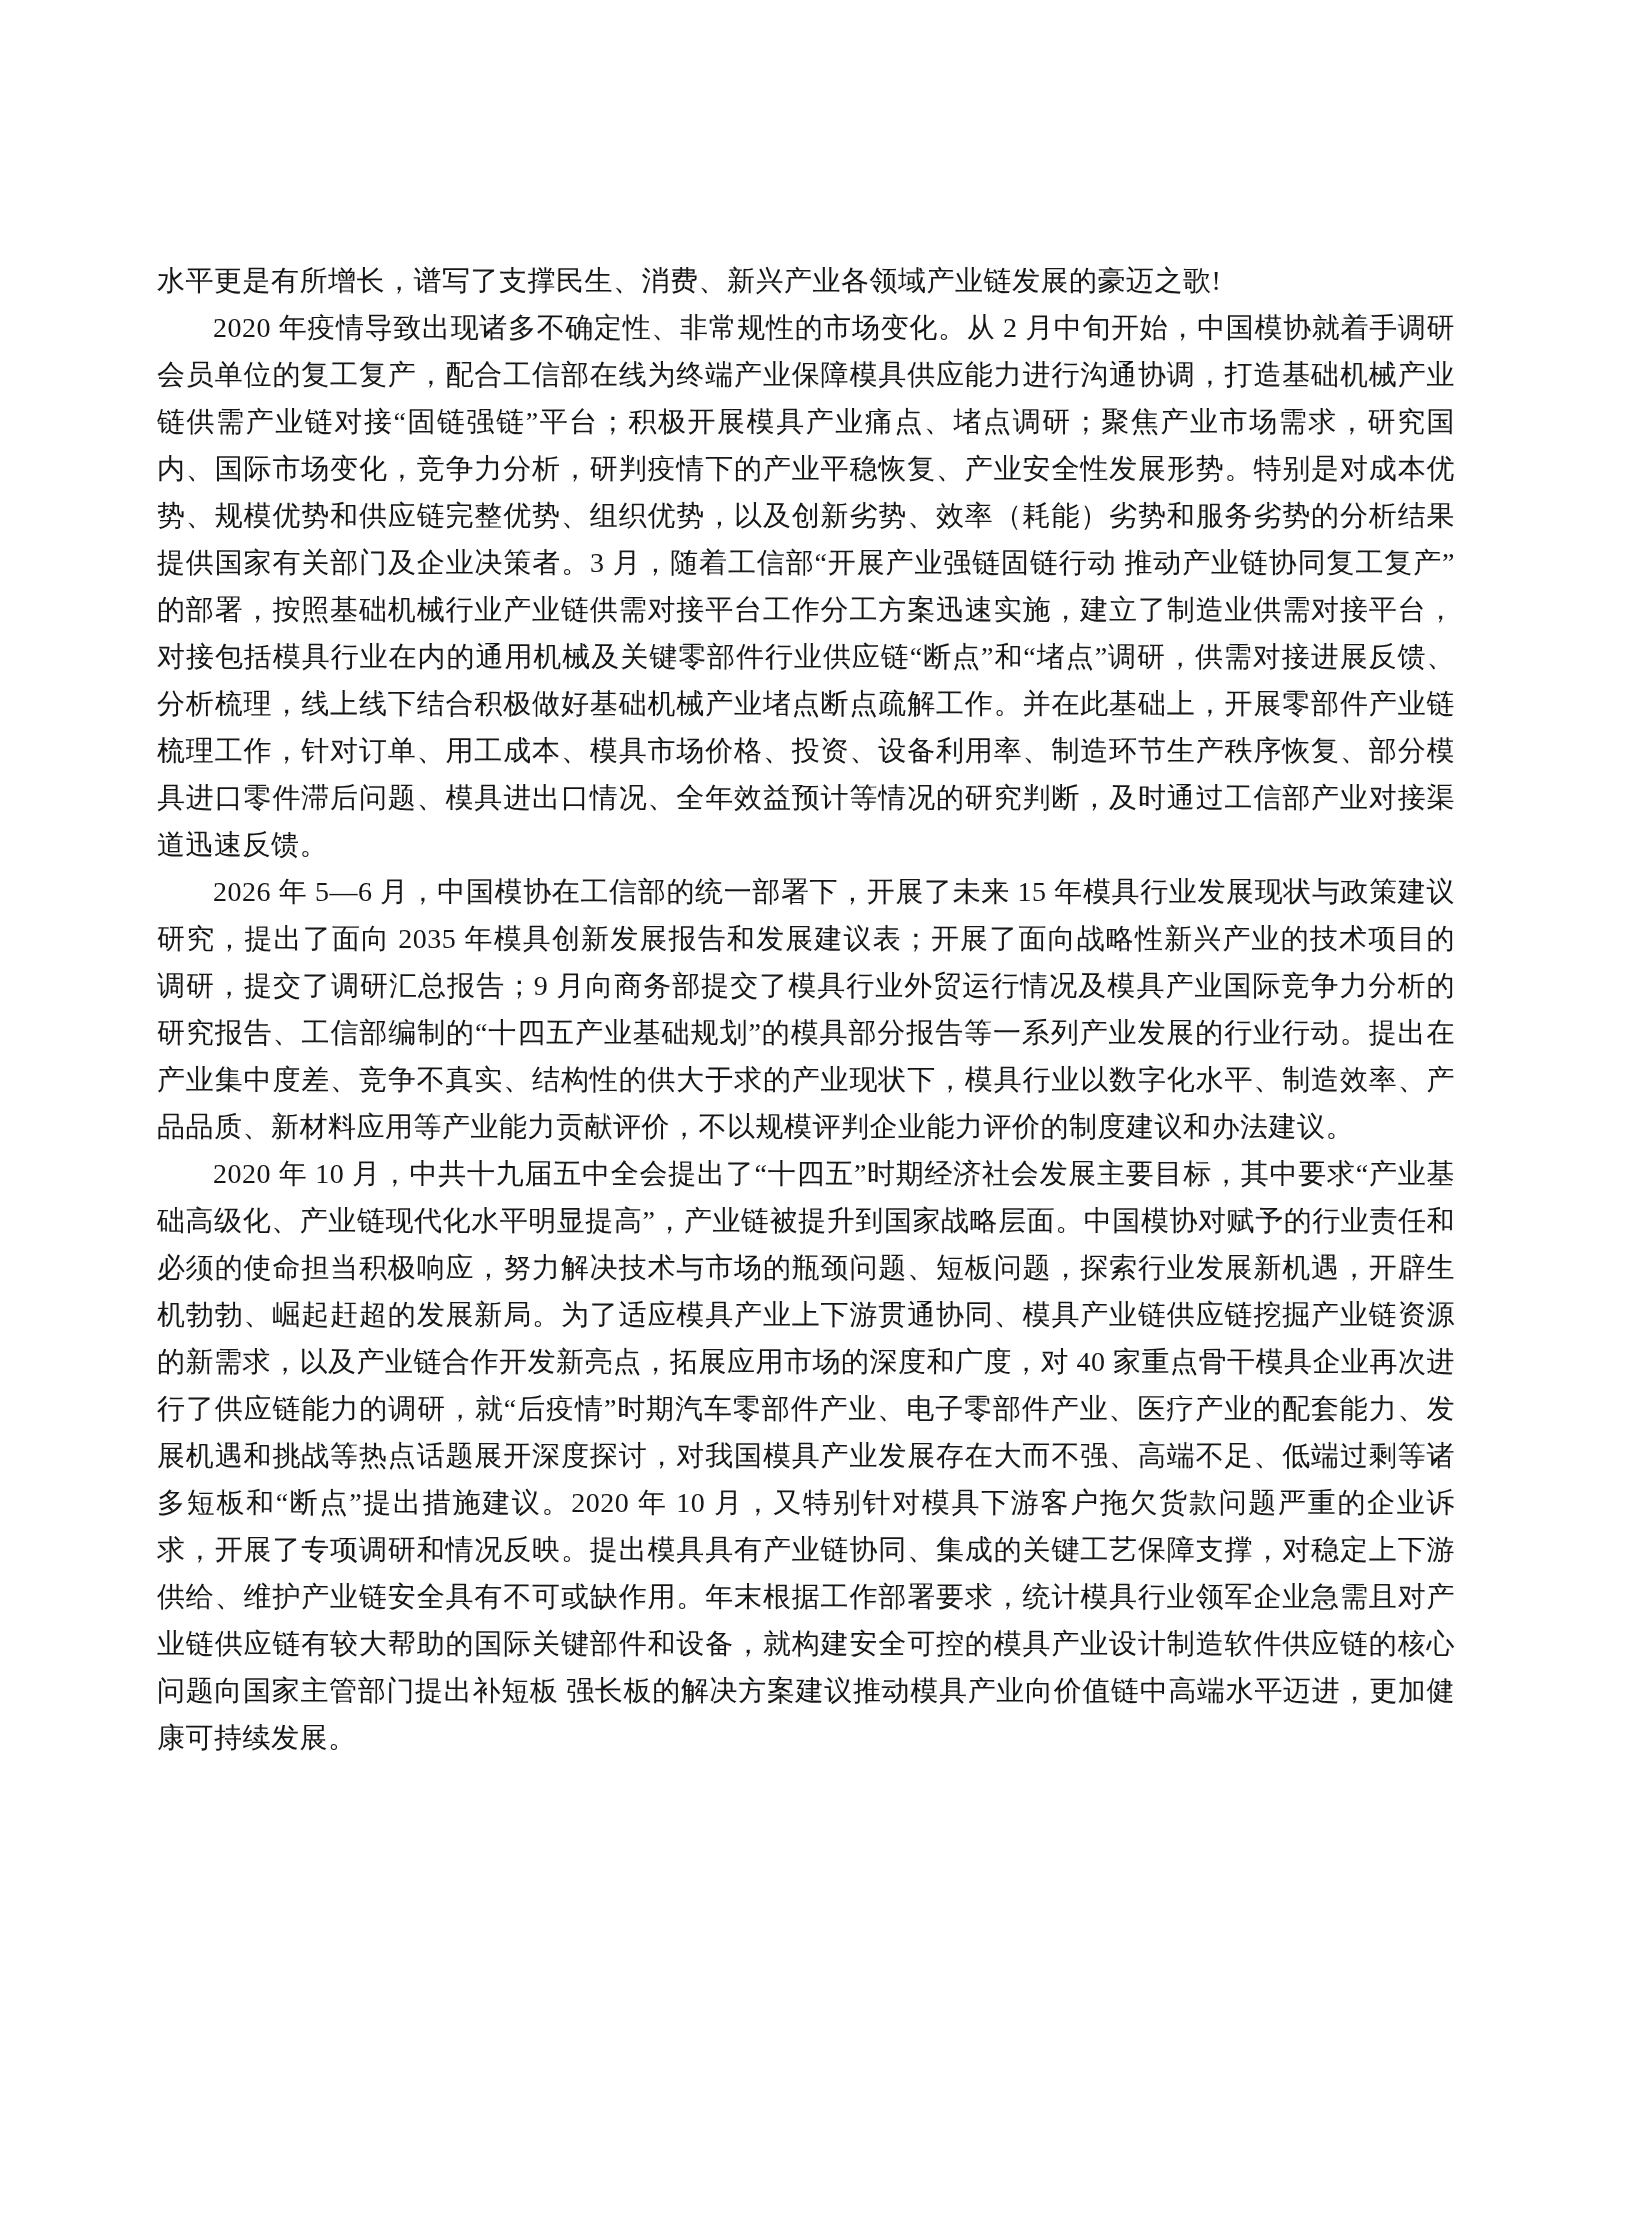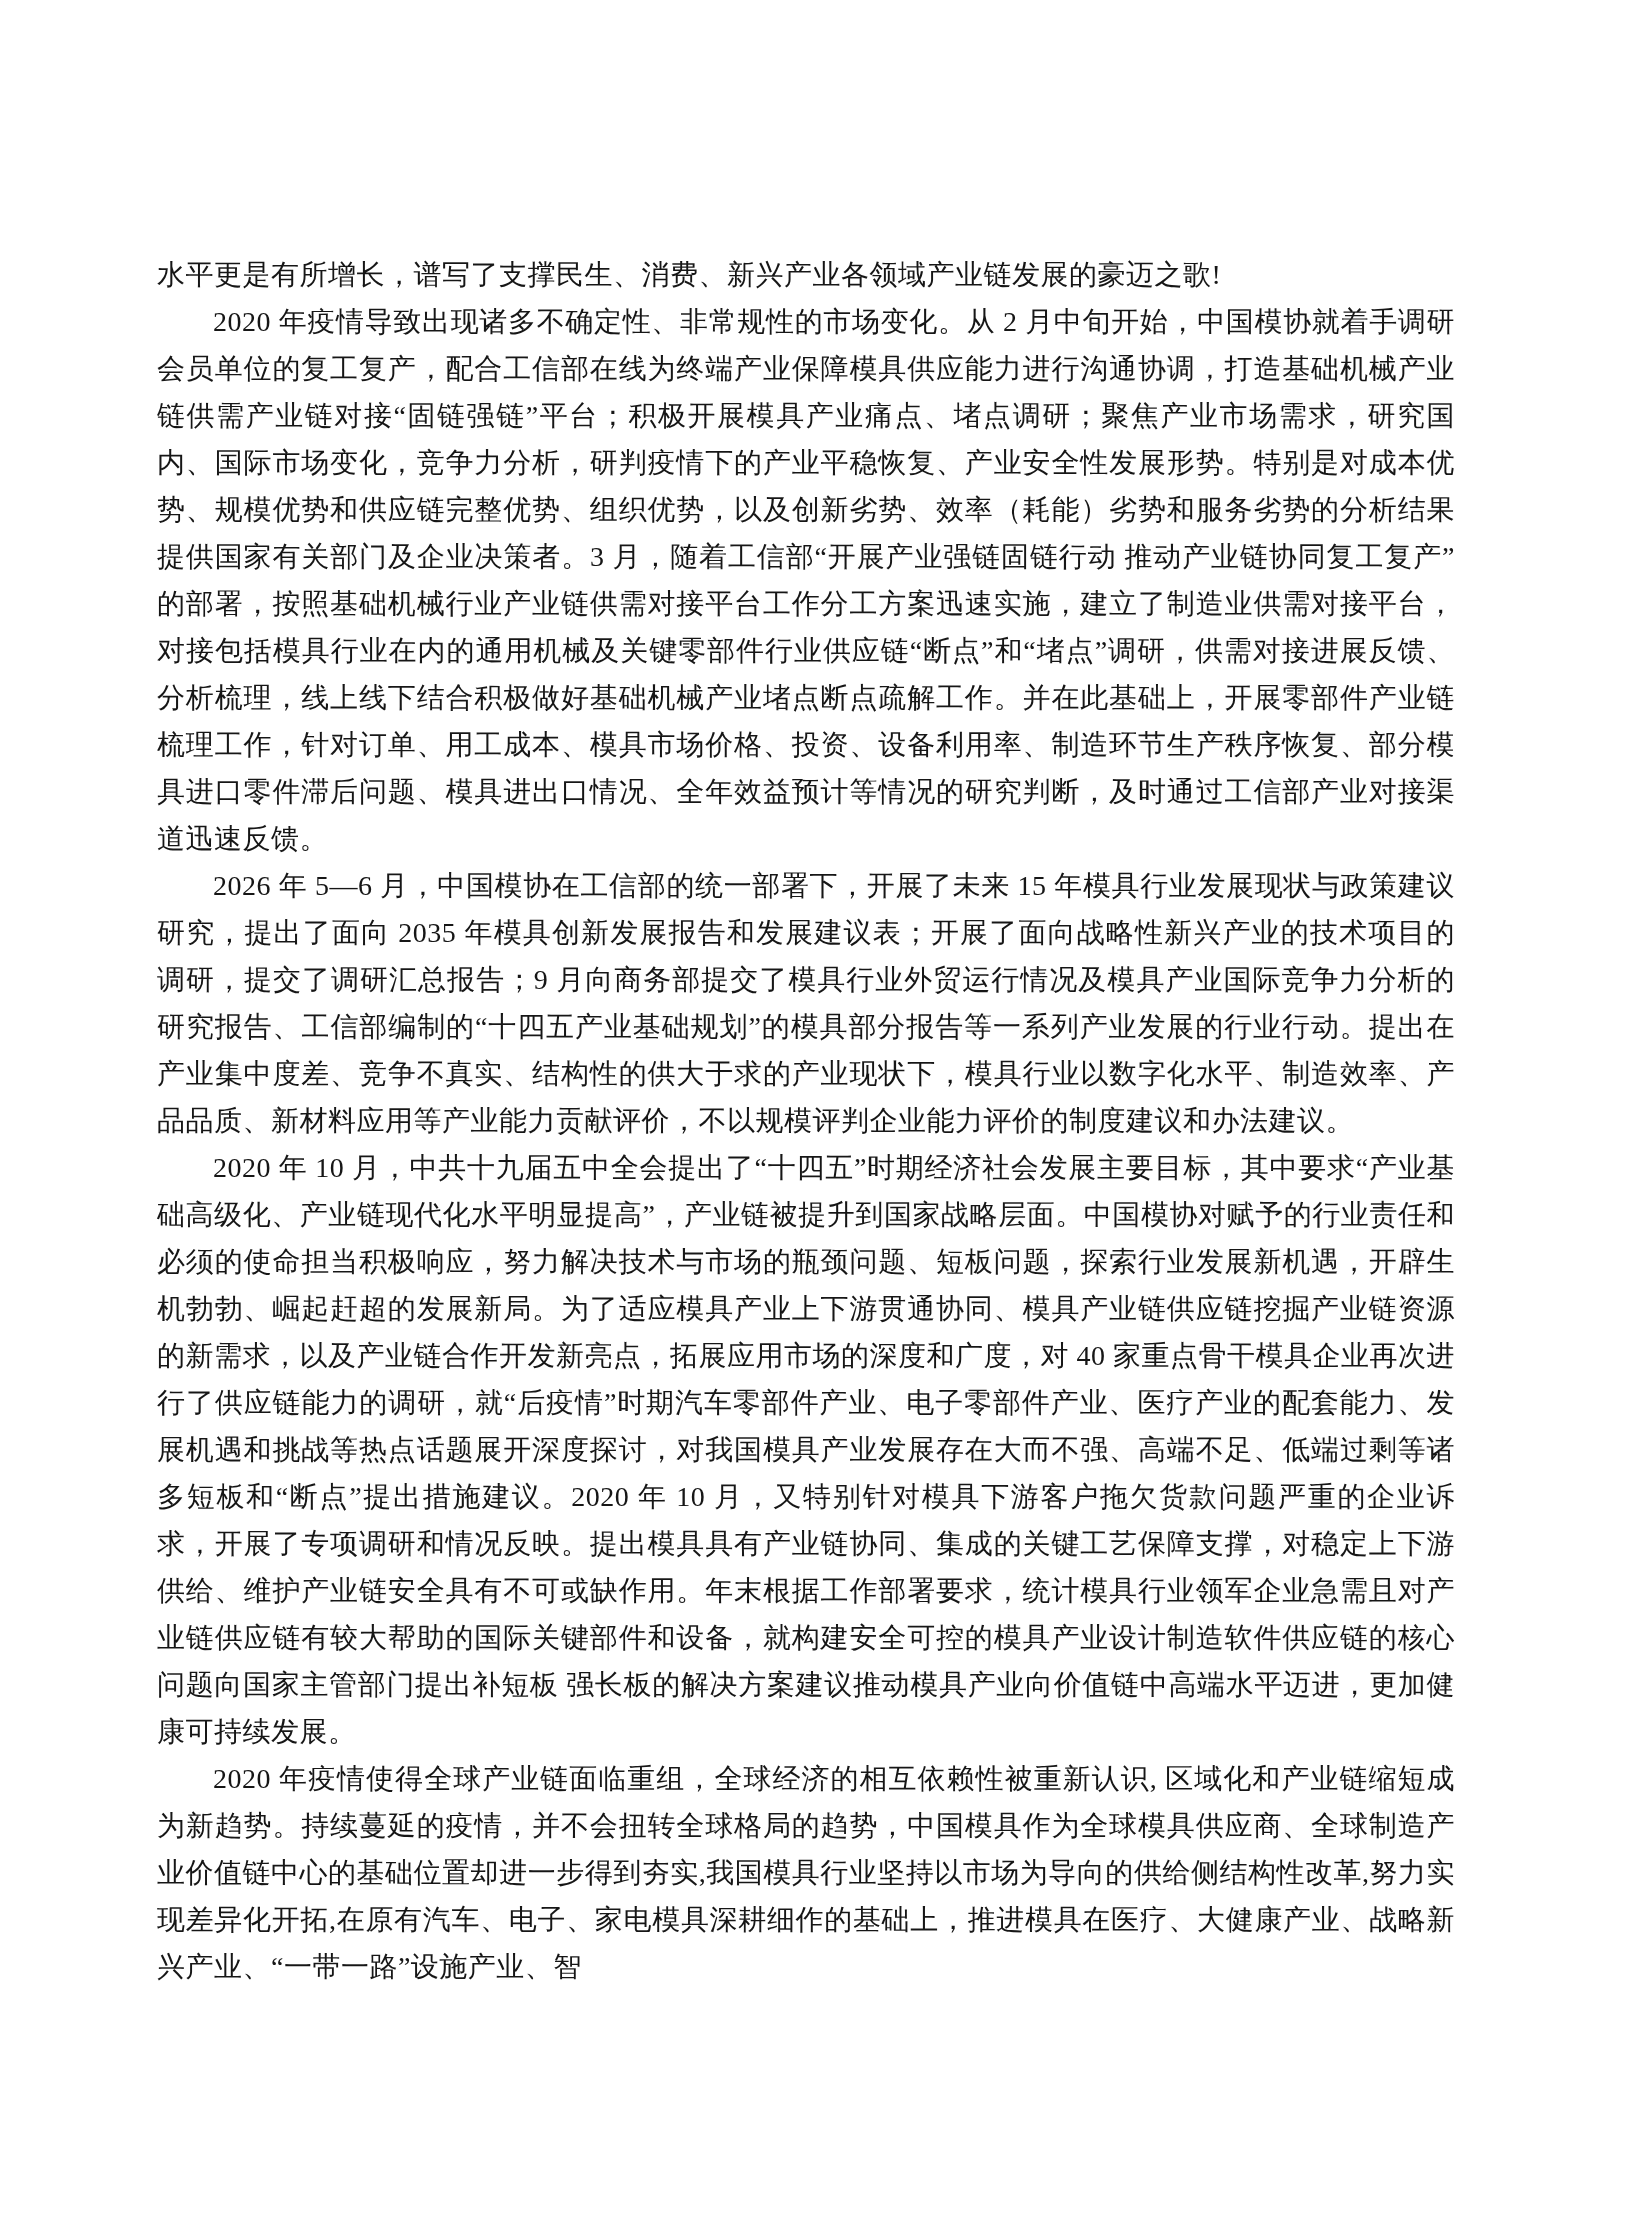--- a/index.html
+++ b/index.html
@@ -28,27 +28,27 @@
     text-align-last: left;
     letter-spacing: 0.5px;
   }
   .text-block p {
     margin: 0;
     padding: 0;
     text-indent: 2em;
   }
   .text-block p.no-indent {
     text-indent: 0;
+    margin-top: 6px;
   }
 </style>
 </head>
 <body>
 
 <div class="page">
   <div class="text-block">
     <p class="no-indent">水平更是有所增长，谱写了支撑民生、消费、新兴产业各领域产业链发展的豪迈之歌!</p>
     <p>2020 年疫情导致出现诸多不确定性、非常规性的市场变化。从 2 月中旬开始，中国模协就着手调研会员单位的复工复产，配合工信部在线为终端产业保障模具供应能力进行沟通协调，打造基础机械产业链供需产业链对接“固链强链”平台；积极开展模具产业痛点、堵点调研；聚焦产业市场需求，研究国内、国际市场变化，竞争力分析，研判疫情下的产业平稳恢复、产业安全性发展形势。特别是对成本优势、规模优势和供应链完整优势、组织优势，以及创新劣势、效率（耗能）劣势和服务劣势的分析结果提供国家有关部门及企业决策者。3 月，随着工信部“开展产业强链固链行动 推动产业链协同复工复产”的部署，按照基础机械行业产业链供需对接平台工作分工方案迅速实施，建立了制造业供需对接平台，对接包括模具行业在内的通用机械及关键零部件行业供应链“断点”和“堵点”调研，供需对接进展反馈、分析梳理，线上线下结合积极做好基础机械产业堵点断点疏解工作。并在此基础上，开展零部件产业链梳理工作，针对订单、用工成本、模具市场价格、投资、设备利用率、制造环节生产秩序恢复、部分模具进口零件滞后问题、模具进出口情况、全年效益预计等情况的研究判断，及时通过工信部产业对接渠道迅速反馈。</p>
     <p>2026 年 5—6 月，中国模协在工信部的统一部署下，开展了未来 15 年模具行业发展现状与政策建议研究，提出了面向 2035 年模具创新发展报告和发展建议表；开展了面向战略性新兴产业的技术项目的调研，提交了调研汇总报告；9 月向商务部提交了模具行业外贸运行情况及模具产业国际竞争力分析的研究报告、工信部编制的“十四五产业基础规划”的模具部分报告等一系列产业发展的行业行动。提出在产业集中度差、竞争不真实、结构性的供大于求的产业现状下，模具行业以数字化水平、制造效率、产品品质、新材料应用等产业能力贡献评价，不以规模评判企业能力评价的制度建议和办法建议。</p>
     <p>2020 年 10 月，中共十九届五中全会提出了“十四五”时期经济社会发展主要目标，其中要求“产业基础高级化、产业链现代化水平明显提高”，产业链被提升到国家战略层面。中国模协对赋予的行业责任和必须的使命担当积极响应，努力解决技术与市场的瓶颈问题、短板问题，探索行业发展新机遇，开辟生机勃勃、崛起赶超的发展新局。为了适应模具产业上下游贯通协同、模具产业链供应链挖掘产业链资源的新需求，以及产业链合作开发新亮点，拓展应用市场的深度和广度，对 40 家重点骨干模具企业再次进行了供应链能力的调研，就“后疫情”时期汽车零部件产业、电子零部件产业、医疗产业的配套能力、发展机遇和挑战等热点话题展开深度探讨，对我国模具产业发展存在大而不强、高端不足、低端过剩等诸多短板和“断点”提出措施建议。2020 年 10 月，又特别针对模具下游客户拖欠货款问题严重的企业诉求，开展了专项调研和情况反映。提出模具具有产业链协同、集成的关键工艺保障支撑，对稳定上下游供给、维护产业链安全具有不可或缺作用。年末根据工作部署要求，统计模具行业领军企业急需且对产业链供应链有较大帮助的国际关键部件和设备，就构建安全可控的模具产业设计制造软件供应链的核心问题向国家主管部门提出补短板 强长板的解决方案建议推动模具产业向价值链中高端水平迈进，更加健康可持续发展。</p>
-    <p>2020 年疫情使得全球产业链面临重组，全球经济的相互依赖性被重新认识, 区域化和产业链缩短成为新趋势。持续蔓延的疫情，并不会扭转全球格局的趋势，中国模具作为全球模具供应商、全球制造产业价值链中心的基础位置却进一步得到夯实,我国模具行业坚持以市场为导向的供给侧结构性改革,努力实现差异化开拓,在原有汽车、电子、家电模具深耕细作的基础上，推进模具在医疗、大健康产业、战略新兴产业、“一带一路”设施产业、智</p>
   </div>
 </div>
 
 
 </body></html>

